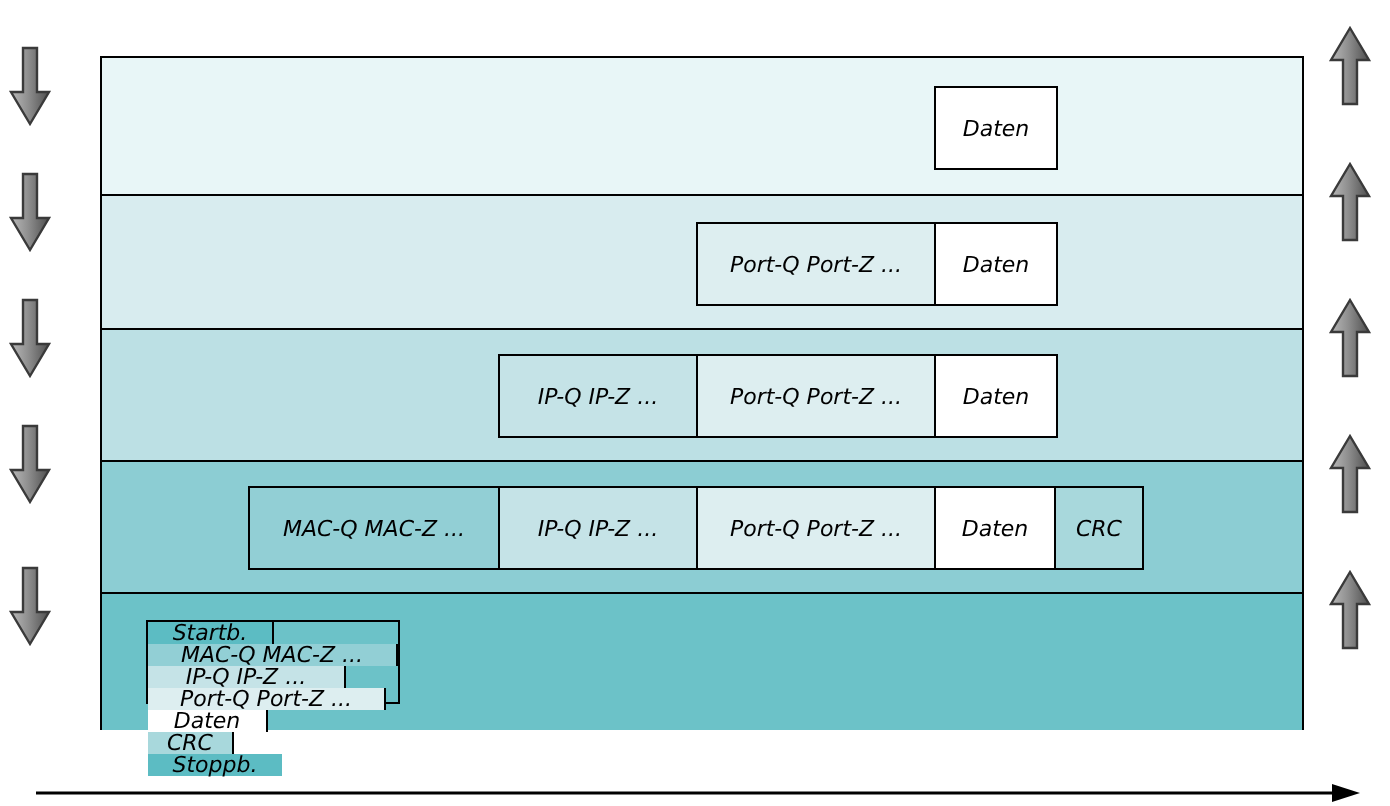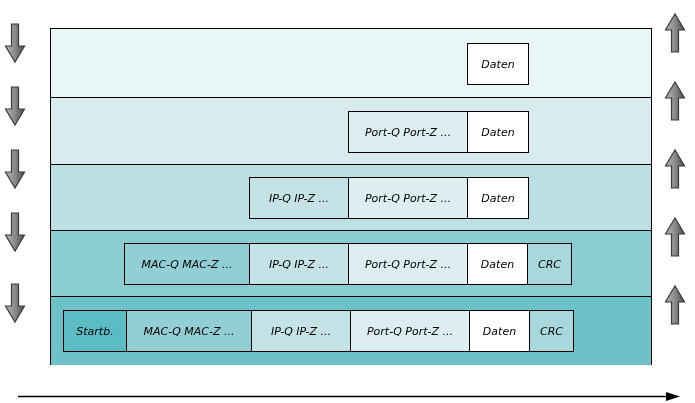--- a/index.html
+++ b/index.html
@@ -56,27 +56,28 @@
       <div class="layer" style="top: 202px; height: 66px; background: rgb(140, 205, 211);">
         <div class="pdu" style="left: 73px; top: 12px;">
           <div class="cell" style="width: 125px; background: rgb(146, 207, 213);">MAC-Q MAC-Z ...</div>
           <div class="cell" style="width: 99px; background: rgb(197, 227, 231);">IP-Q IP-Z ...</div>
           <div class="cell" style="width: 119px; background: rgb(221, 238, 240);">Port-Q Port-Z ...</div>
           <div class="cell" style="width: 60px; background: rgb(255, 255, 255);">Daten</div>
           <div class="cell" style="width: 43px; background: rgb(168, 216, 220);">CRC</div>
         </div>
       </div>
       <div class="layer last" style="top: 268px; height: 68px; background: rgb(108, 194, 200);">
-        <div class="pdu" style="left: 12px; top: 13px;">
+        <div class="pdu" style="left: 22px; top: 13px; flex-direction: column;">
           <div class="cell" style="width: 63px; background: rgb(92, 188, 195);">Startb.</div>
           <div class="cell" style="width: 125px; background: rgb(146, 207, 213);">MAC-Q MAC-Z ...</div>
           <div class="cell" style="width: 99px; background: rgb(197, 227, 231);">IP-Q IP-Z ...</div>
           <div class="cell" style="width: 119px; background: rgb(221, 238, 240);">Port-Q Port-Z ...</div>
           <div class="cell" style="width: 60px; background: rgb(255, 255, 255);">Daten</div>
           <div class="cell" style="width: 43px; background: rgb(168, 216, 220);">CRC</div>
+          <div class="cell" style="width: 67px; background: rgb(92, 188, 195);">Stoppb.</div>
         </div>
       </div>
     </div>
 
   <div id="left-arrows">
       <div class="arrow" style="left: 4px; top: 22px;">
         <svg width="22" height="42" viewBox="0 0 22 42">
           <defs>
             <linearGradient id="gdown" x1="0" y1="0" x2="1" y2="0">
               <stop offset="0%" stop-color="#b8b8b8"></stop>

